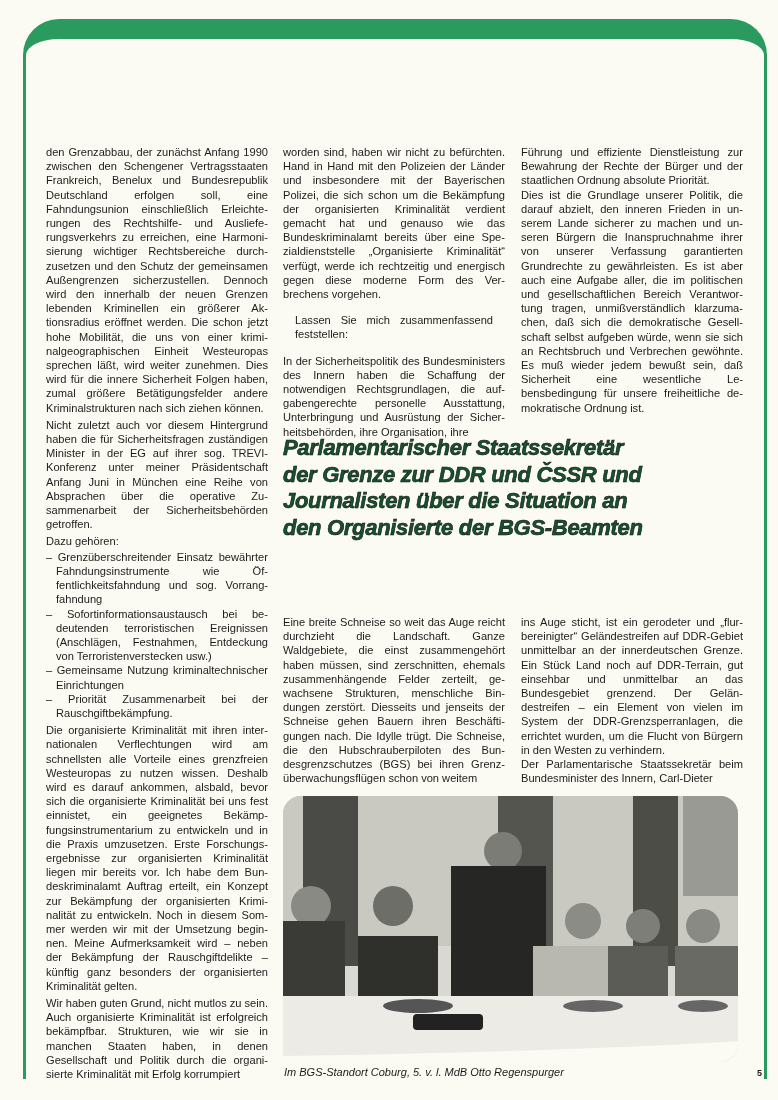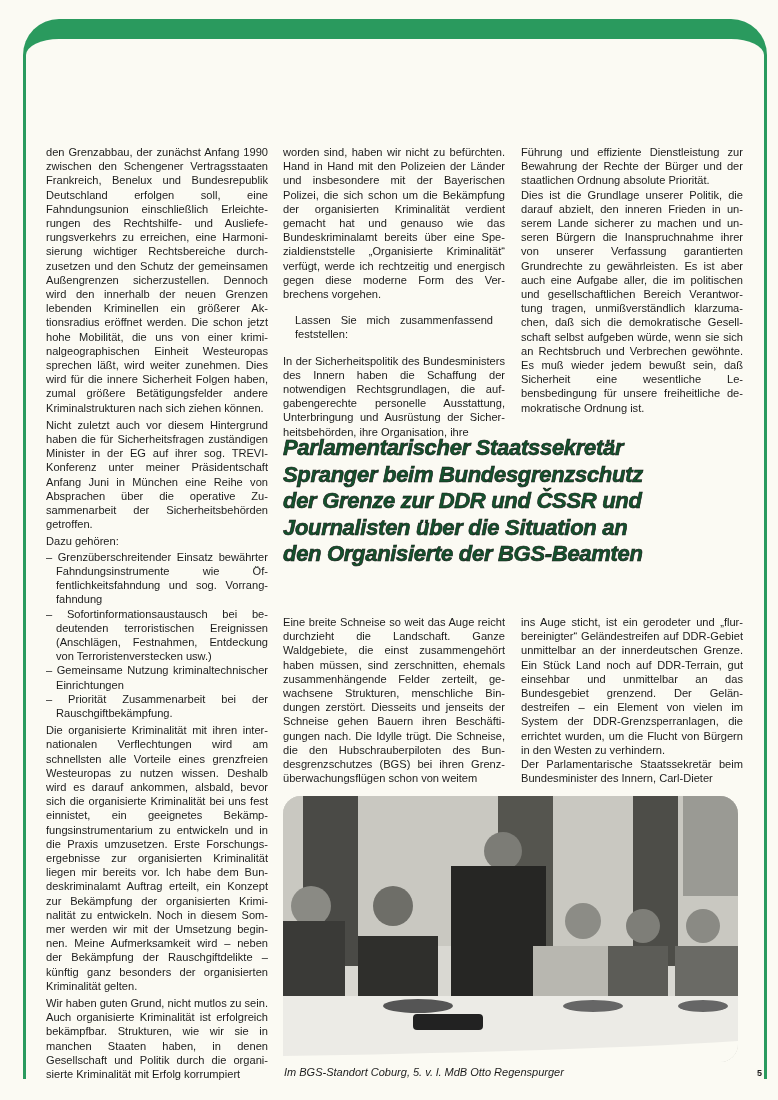--- a/index.html
+++ b/index.html
@@ -76,21 +76,20 @@
   <p>In der Sicherheitspolitik des Bundesmini­sters des Innern haben die Schaffung der notwendigen Rechtsgrundlagen, die auf­gabengerechte personelle Ausstattung, Unterbringung und Ausrüstung der Sicher­heitsbehörden, ihre Organisation, ihre</p>
 </div>
 
 <div class="col" id="col3">
   <p style="margin:0">Führung und effiziente Dienstleistung zur Bewahrung der Rechte der Bürger und der staatlichen Ordnung absolute Priorität.</p>
   <p>Dies ist die Grundlage unserer Politik, die darauf abzielt, den inneren Frieden in un­serem Lande sicherer zu machen und un­seren Bürgern die Inanspruchnahme ihrer von unserer Verfassung garantierten Grundrechte zu gewährleisten. Es ist aber auch eine Aufgabe aller, die im politischen und gesellschaftlichen Bereich Verantwor­tung tragen, unmißverständlich klarzuma­chen, daß sich die demokratische Gesell­schaft selbst aufgeben würde, wenn sie sich an Rechtsbruch und Verbrechen ge­wöhnte. Es muß wieder jedem bewußt sein, daß Sicherheit eine wesentliche Le­bensbedingung für unsere freiheitliche de­mokratische Ordnung ist.</p>
 </div>
 
 <div class="headline">
   <div>Parlamentarischer Staatssekretär</div>
-  <div>Spranger beim Bundesgrenzschutz</div>
   <div>der Grenze zur DDR und ČSSR und</div>
   <div>Journalisten über die Situation an</div>
   <div>den Organisierte der BGS-Beamten</div>
 </div>
 
 <div class="col" id="col4">
   <p>Eine breite Schneise so weit das Auge reicht durchzieht die Landschaft. Ganze Waldgebiete, die einst zusammengehört haben müssen, sind zerschnitten, ehemals zusammenhängende Felder zerteilt, ge­wachsene Strukturen, menschliche Bin­dungen zerstört. Diesseits und jenseits der Schneise gehen Bauern ihren Beschäfti­gungen nach. Die Idylle trügt. Die Schnei­se, die den Hubschrauberpiloten des Bun­desgrenzschutzes (BGS) bei ihren Grenz­überwachungsflügen schon von weitem</p>
 </div>
 
 <div class="col" id="col5">

